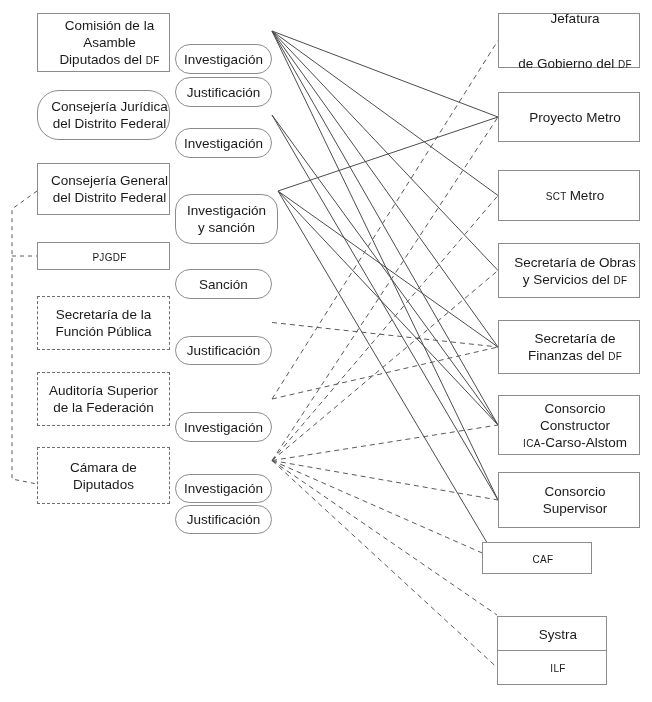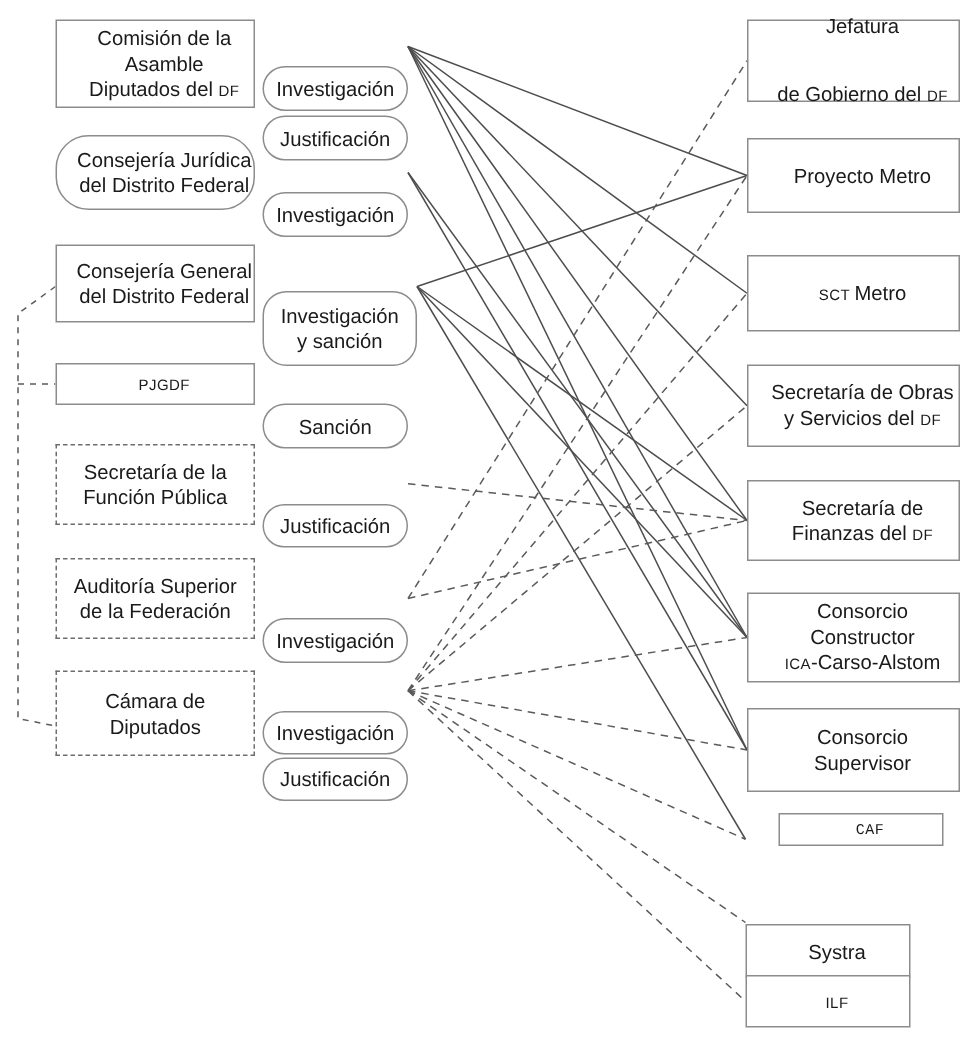--- a/index.html
+++ b/index.html
@@ -140,21 +140,21 @@
       </div>
       <div class="node solid" style="left: 498px; top: 395px; width: 142px; height: 60px;">
         <div class="ln"><span>Consorcio</span></div>
         <div class="ln"><span>Constructor</span></div>
         <div class="ln"><span class="sc">ICA</span><span>-Carso-Alstom</span></div>
       </div>
       <div class="node solid" style="left: 498px; top: 472px; width: 142px; height: 56px;">
         <div class="ln"><span>Consorcio</span></div>
         <div class="ln"><span>Supervisor</span></div>
       </div>
-      <div class="node solid" style="left: 519px; top: 542px; width: 110px; height: 22px; font-family: Liberation Mono, monospace;">
+      <div class="node solid" style="left: 482px; top: 542px; width: 110px; height: 32px;">
         <div class="ln"><span class="sc">CAF</span></div>
       </div>
       <div class="node solid" style="left: 497px; top: 616px; width: 110px; height: 36px;">
         <div class="ln"><span>Systra</span></div>
       </div>
       <div class="node solid" style="left: 497px; top: 650px; width: 110px; height: 35px;">
         <div class="ln"><span class="sc">ILF</span></div>
       </div>
     </div>
 </div>

